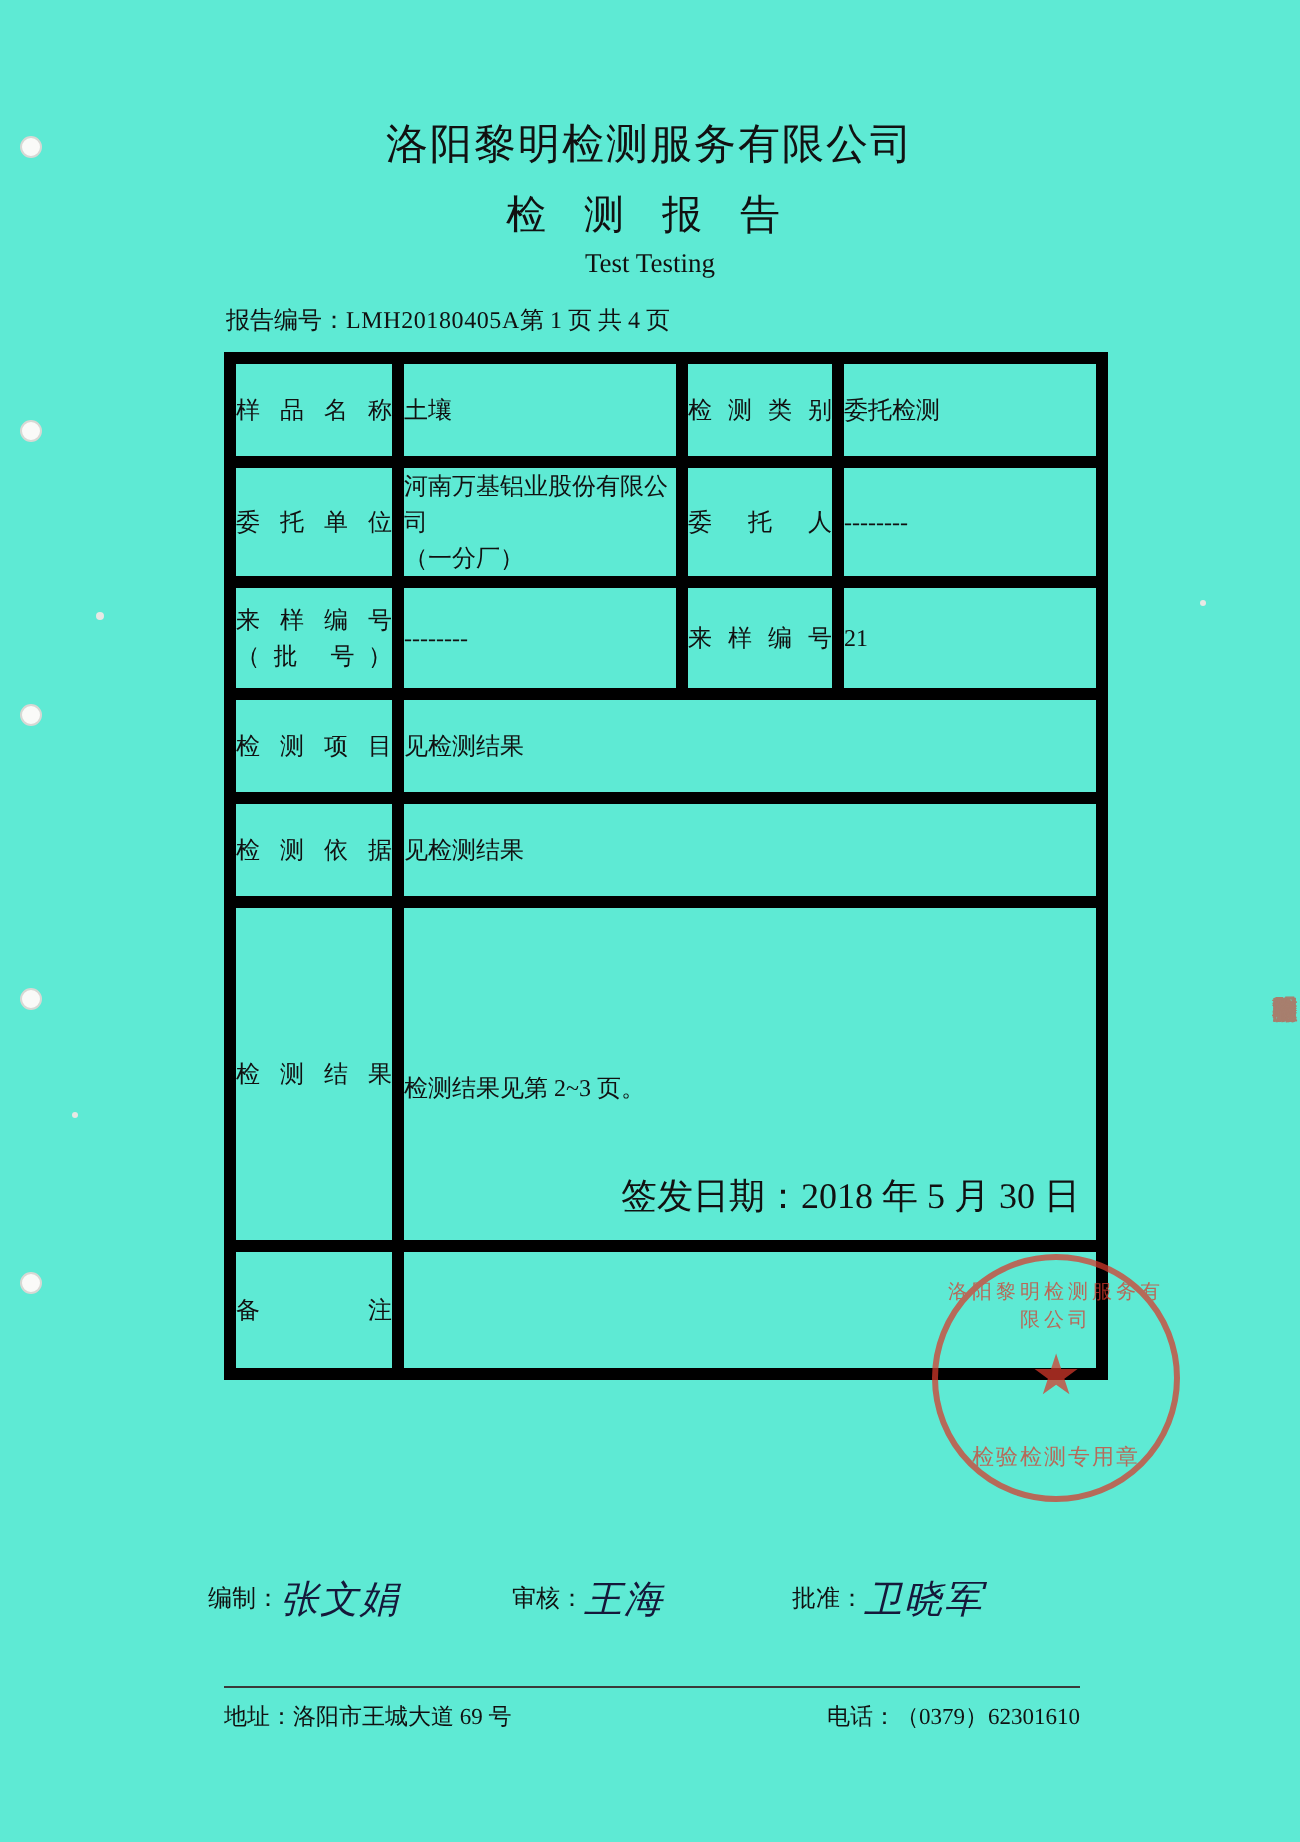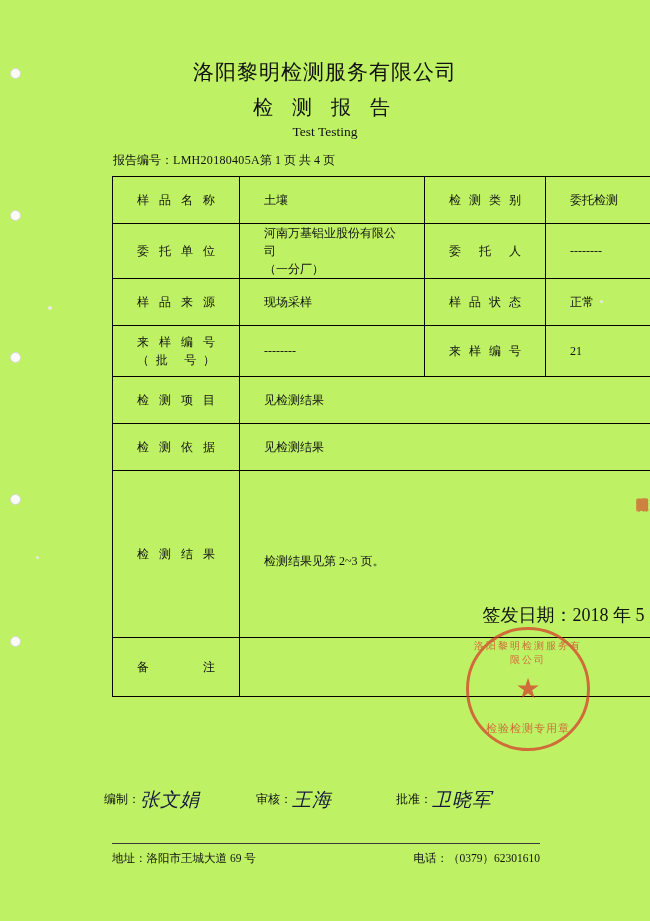--- a/index.html
+++ b/index.html
@@ -11,21 +11,21 @@
     height: 921px;
     background: #ffffff;
     font-family: "Liberation Serif", serif;
     color: #1a1a1a;
     position: relative;
     overflow: hidden;
   }
   .page {
     position: absolute;
     inset: 0;
-    background: #bef264;
+    background: #5eead4;
   }
   
   .punch {
     position: absolute;
     left: 10px;
     width: 9px;
     height: 9px;
     border: 1px solid #d8d8d4;
     border-radius: 50%;
     background: #fafaf8;
@@ -84,23 +84,23 @@
 
   table.main {
     position: absolute;
     top: 176px;
     left: 112px;
     width: 428px;
     border-collapse: collapse;
     table-layout: fixed;
   }
   table.main td {
-    border: 1px solid #000000;
+    border: 6px solid #000000;
     font-size: 12px;
-    padding: 0 24px;
+    padding: 0 0;
     vertical-align: middle;
     color: #111;
     line-height: 1.5;
   }
   .lbl {
     width: 78px;
     text-align: justify;
     text-align-last: justify;
     padding: 0 10px;
     white-space: nowrap;
@@ -280,26 +280,20 @@
       <td class="lbl2">检测类别</td>
       <td class="val2">委托检测</td>
     </tr>
     <tr class="r2">
       <td class="lbl">委托单位</td>
       <td class="val two-line" style="white-space:pre-line;">河南万基铝业股份有限公司
 （一分厂）</td>
       <td class="lbl2">委 托 人</td>
       <td class="val2 dashes">--------</td>
     </tr>
-    <tr class="r3">
-      <td class="lbl">样品来源</td>
-      <td class="val">现场采样</td>
-      <td class="lbl2">样品状态</td>
-      <td class="val2">正常</td>
-    </tr>
     <tr class="r4">
       <td class="lbl two-line" style="white-space:pre-line; text-align-last:justify;">来样编号
 （批    号）</td>
       <td class="val dashes">--------</td>
       <td class="lbl2">来样编号</td>
       <td class="val2">21</td>
     </tr>
     <tr class="r6">
       <td class="lbl">检测项目</td>
       <td class="val" colspan="3">见检测结果</td>

